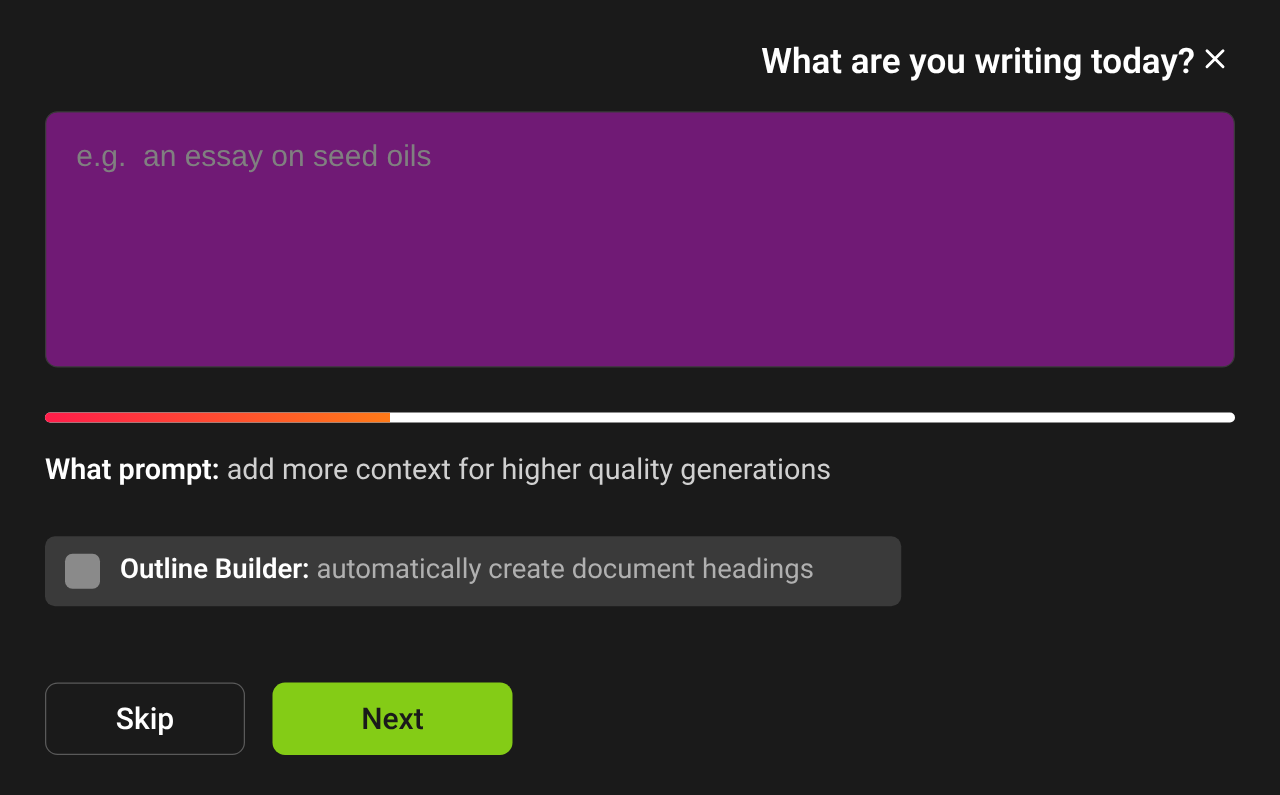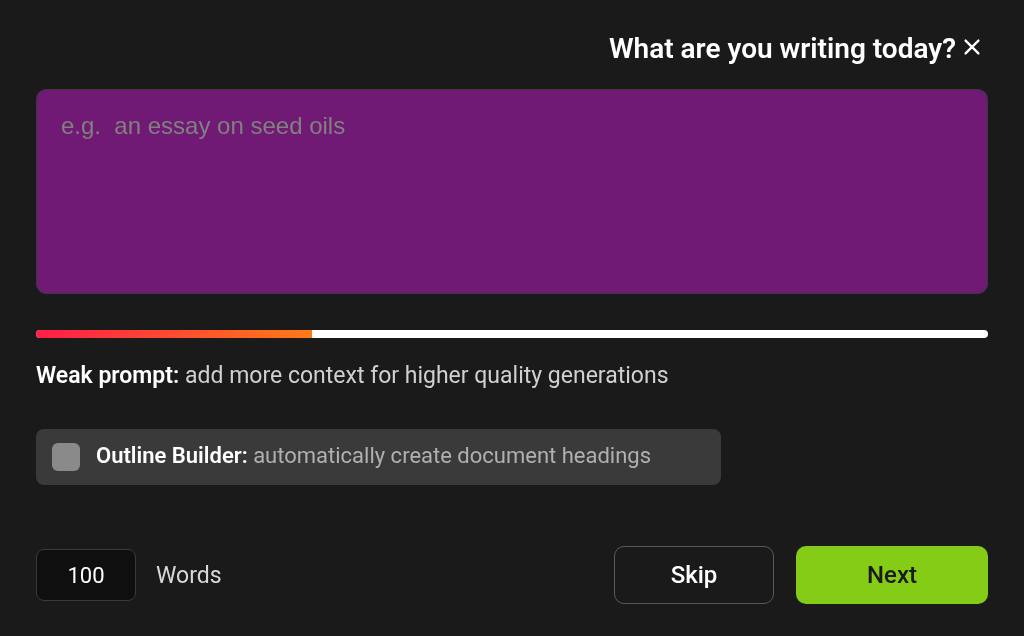--- a/index.html
+++ b/index.html
@@ -187,35 +187,31 @@
     </button>
   </div>
 
   <textarea class="prompt-input" placeholder="e.g.  an essay on seed oils" style=""></textarea>
 
   <div class="strength-bar">
     <div class="strength-fill"></div>
   </div>
 
   <div class="strength-text">
-    <span class="strength-label">Weak prompt:</span>
+    <span class="strength-label">What prompt:</span>
     <span>add more context for higher quality generations</span>
   </div>
 
   <div class="outline-row">
     <div class="checkbox"></div>
     <div class="outline-text">
       <span class="outline-label">Outline Builder:</span>
       <span>automatically create document headings</span>
     </div>
   </div>
 
   <div class="footer">
-    <div class="words-group">
-      <input class="words-input" type="text" value="100" style="">
-      <span class="words-label">Words</span>
-    </div>
     <div class="buttons">
       <button class="btn btn-skip">Skip</button>
       <button class="btn btn-next">Next</button>
     </div>
   </div>
 </div>
 
 </body></html>

